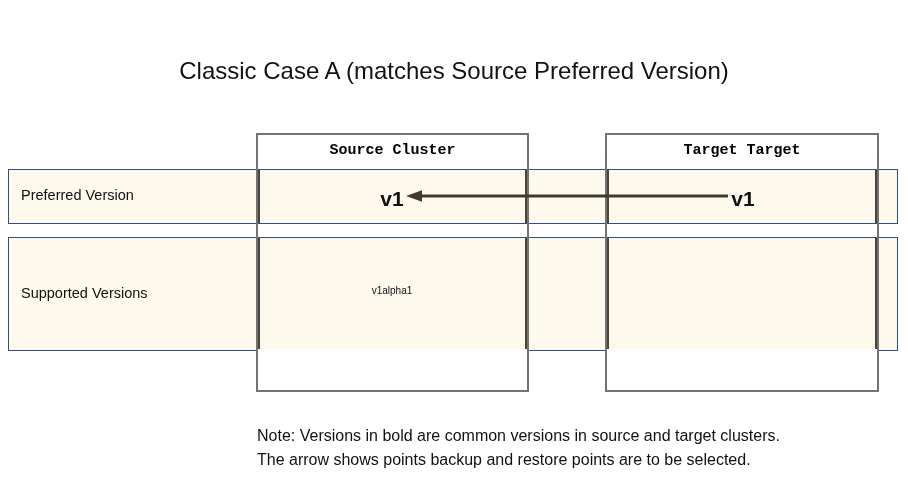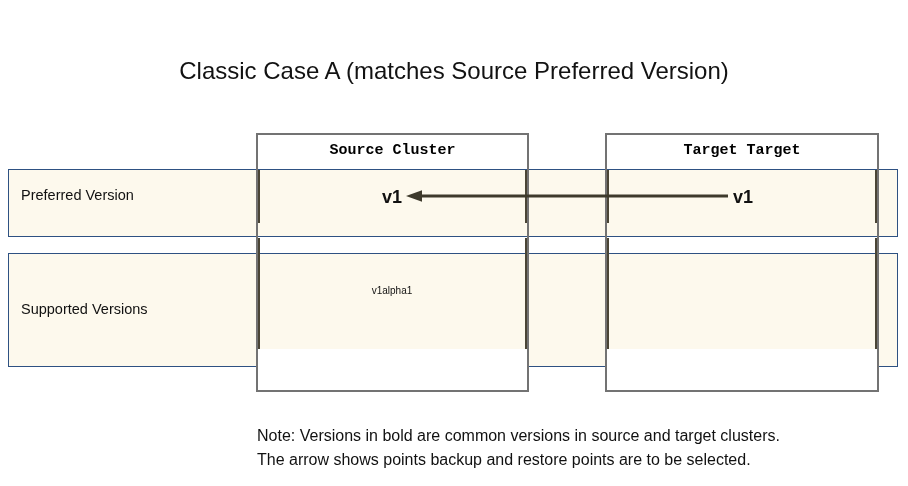--- a/index.html
+++ b/index.html
@@ -34,22 +34,22 @@
 
   
   .row{
     position:absolute;
     left:8px;
     width:890px;
     background:#FDF9ED;
     border:1px solid #2E5182;
     box-sizing:border-box;
   }
-  #row-preferred{top:169px;height:68px;padding-left:12px;}
-  #row-supported{top:237px;height:114px;margin-top:16px;}
+  #row-preferred{top:169px;height:55px;padding-left:12px;}
+  #row-supported{top:237px;height:114px;}
 
   .row-label{
     position:absolute;
     left:12px;
     font-size:14.5px;
     font-weight:400;
     color:#111111;
     white-space:nowrap;
   }
   #row-preferred .row-label{top:17px;}
@@ -99,21 +99,21 @@
     background:#4A4536;
   }
 
   
   .cell-value{
     position:absolute;
     text-align:center;
     white-space:nowrap;
     color:#111111;
   }
-  .cell-value.bold{font-weight:700;font-size:18px;}
+  .cell-value.bold{font-weight:700;font-size:21px;}
   .cell-value.normal{font-weight:400;font-size:10px;}
 
   #val-source-preferred{left:336px;top:187px;width:112px;}
   #val-target-preferred{left:687px;top:187px;width:112px;}
   #val-source-supported{left:320px;top:285px;width:144px;}
   #val-target-supported{left:670px;top:285px;width:144px;}
 
   
   .arrow-wrap{position:absolute;left:406px;top:186px;width:330px;height:22px;}
   .arrow-svg{display:block;}

